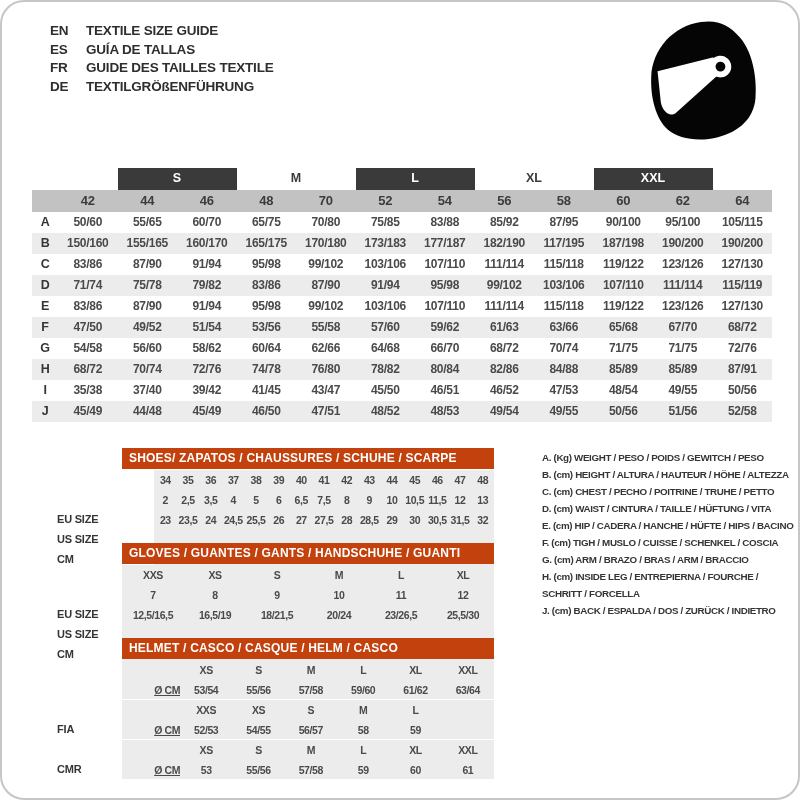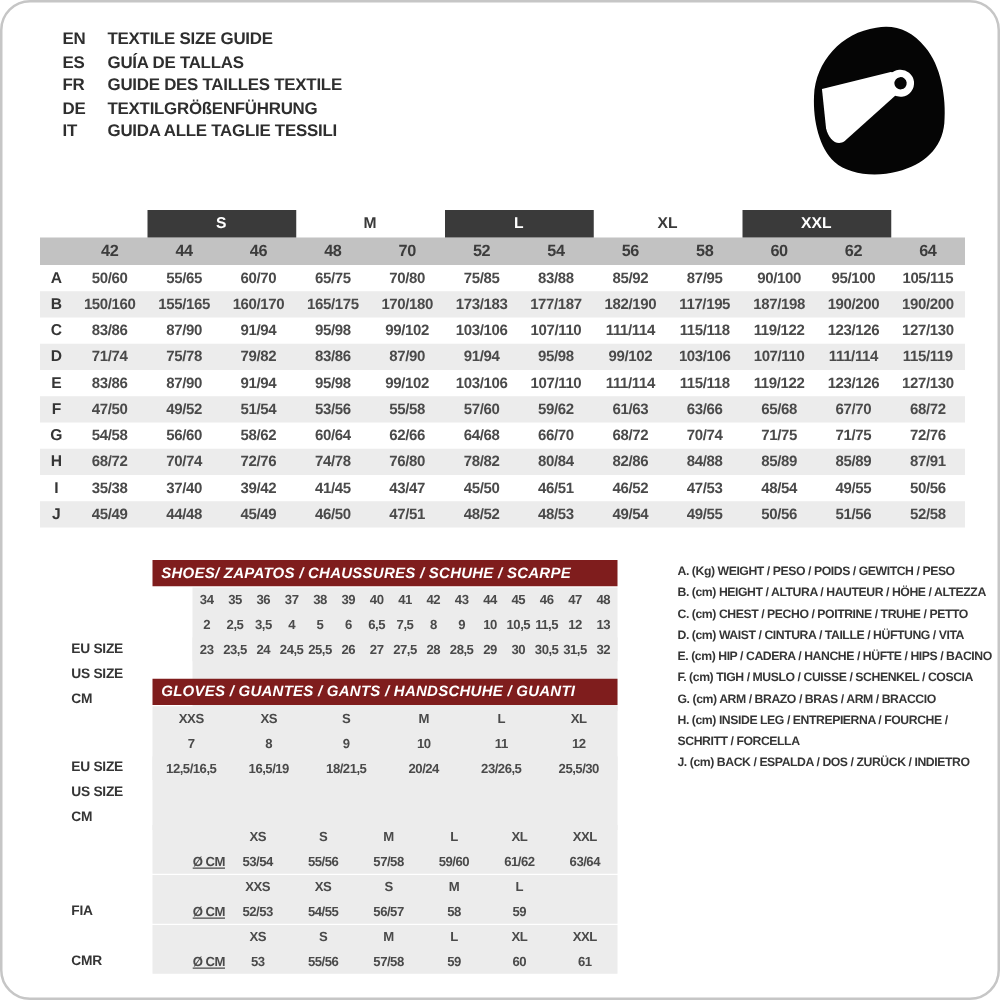--- a/index.html
+++ b/index.html
@@ -26,21 +26,21 @@
   .mt-sizes .cell { line-height: 22px; font-size: 13px; color: #3c3c3c; }
   .mt-data { height: 21px; }
   .mt-data.odd { background: #ececec; }
   .cell { text-align: center; font-weight: bold; font-size: 12px; line-height: 21px; color: #4a4a4a; letter-spacing: -0.3px; white-space: nowrap; }
   .row-label { font-size: 12.5px; color: #353535; }
   
   .section { position: absolute; left: 30px; width: 462px; }
   #shoes { top: 446px; } #gloves { top: 541px; } #helmet-table { top: 636px; }
   .sec-row { display: grid; grid-template-columns: 90px 372px; height: 20px; }
   .sec-title-row { height: 22px; }
-  .sec-title-bar { background: #7f1d1d; color: #fff; font-weight: bold; font-size: 12px; line-height: 21px; height: 21px; padding-left: 7px; letter-spacing: 0.2px; white-space: nowrap; font-style: italic; }
+  .sec-title-bar { background: #c2410c; color: #fff; font-weight: bold; font-size: 12px; line-height: 21px; height: 21px; padding-left: 7px; letter-spacing: 0.2px; white-space: nowrap; }
   .sec-label { font-weight: bold; font-size: 11px; line-height: 20px; padding-left: 25px; color: #353535; letter-spacing: -0.2px; white-space: nowrap; margin-top: 39px; }
   .sec-values { display: grid; }
   .sec-values.shaded { background: #ececec; }
   .cell.sm { font-size: 10.5px; line-height: 20px; letter-spacing: -0.4px; }
   .cols-15 { grid-template-columns: repeat(15, 1fr); margin-left: 32px; }
   .cols-6 { grid-template-columns: repeat(6, 1fr); }
   .helmet-grid { grid-template-columns: 58px repeat(6, 1fr); }
   .cell.unit { text-align: right; padding-left: 8px; text-decoration: underline; }
   
   .legend { position: absolute; top: 447px; left: 540px; width: 258px; }
@@ -60,24 +60,20 @@
         <div class="lang-code">ES</div>
         <div class="lang-title">GUÍA DE TALLAS</div>
       </div>
       <div class="lang-row">
         <div class="lang-code">FR</div>
         <div class="lang-title">GUIDE DES TAILLES TEXTILE</div>
       </div>
       <div class="lang-row">
         <div class="lang-code">DE</div>
         <div class="lang-title">TEXTILGRÖßENFÜHRUNG</div>
-      </div>
-      <div class="lang-row">
-        <div class="lang-code">IT</div>
-        <div class="lang-title">GUIDA ALLE TAGLIE TESSILI</div>
       </div>
     </div>
 
   <svg class="helmet-svg" viewBox="0 0 130 130" aria-hidden="true">
     <g transform="rotate(-6 65 65)">
       <path fill="#050505" d="M66 6 C38 7 14 28 10 56 C7 76 10 99 21 111 C31 122 52 127 71 124 C93 121 109 109 113 89 C117 68 115 42 104 26 C94 11 82 5 66 6 Z"></path>
       <path fill="#ffffff" d="M17 51 L74 43 C81 44 85 51 82 58 L31 95 C24 99 18 92 17 83 Z"></path>
       <circle cx="81" cy="53" r="11" fill="#ffffff"></circle>
       <circle cx="81" cy="53" r="5" fill="#050505"></circle>
     </g>
@@ -359,20 +355,21 @@
           <div class="cell sm">18/21,5</div>
           <div class="cell sm">20/24</div>
           <div class="cell sm">23/26,5</div>
           <div class="cell sm">25,5/30</div>
         </div>
       </div>
     </div>
   <div class="section" id="helmet-table">
       <div class="sec-row sec-title-row">
         <div class="sec-label"></div>
+        <div class="sec-title-bar">HELMET / CASCO / CASQUE / HELM / CASCO</div>
       </div>
       <div class="sec-row">
         <div class="sec-label"></div>
         <div class="sec-values helmet-grid shaded">
           <div class="cell sm"></div>
           <div class="cell sm">XS</div>
           <div class="cell sm">S</div>
           <div class="cell sm">M</div>
           <div class="cell sm">L</div>
           <div class="cell sm">XL</div>

